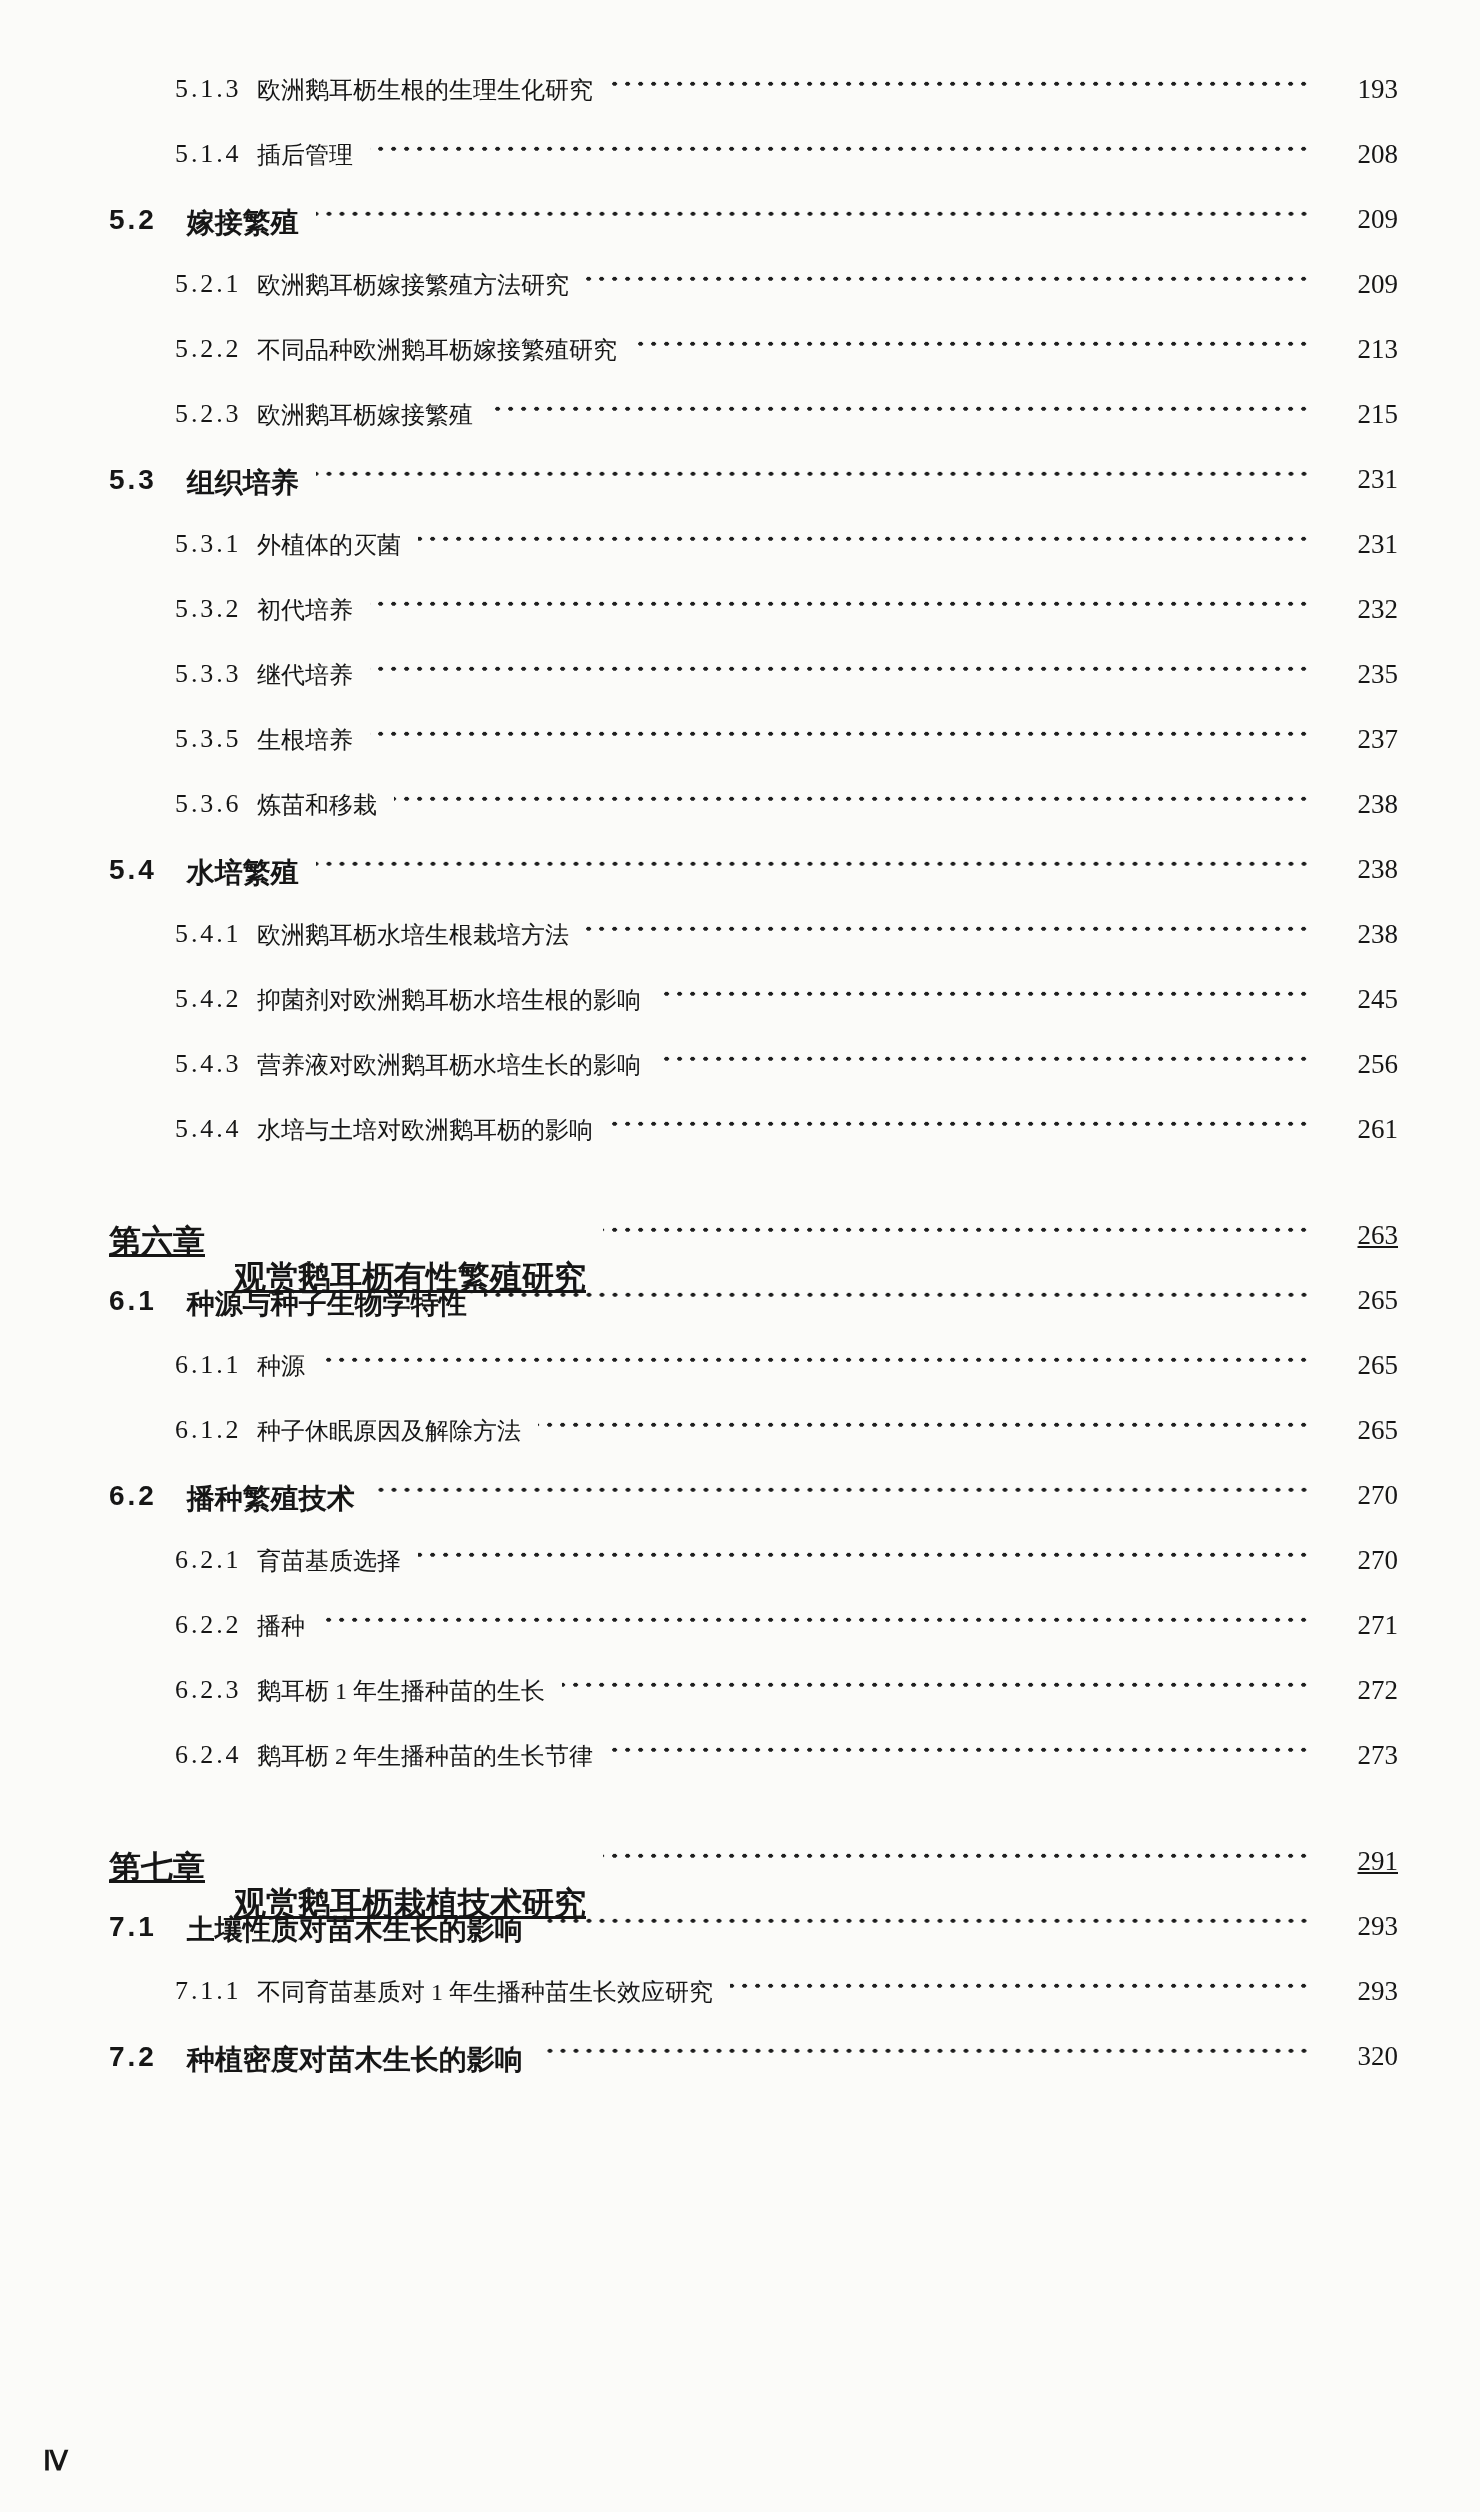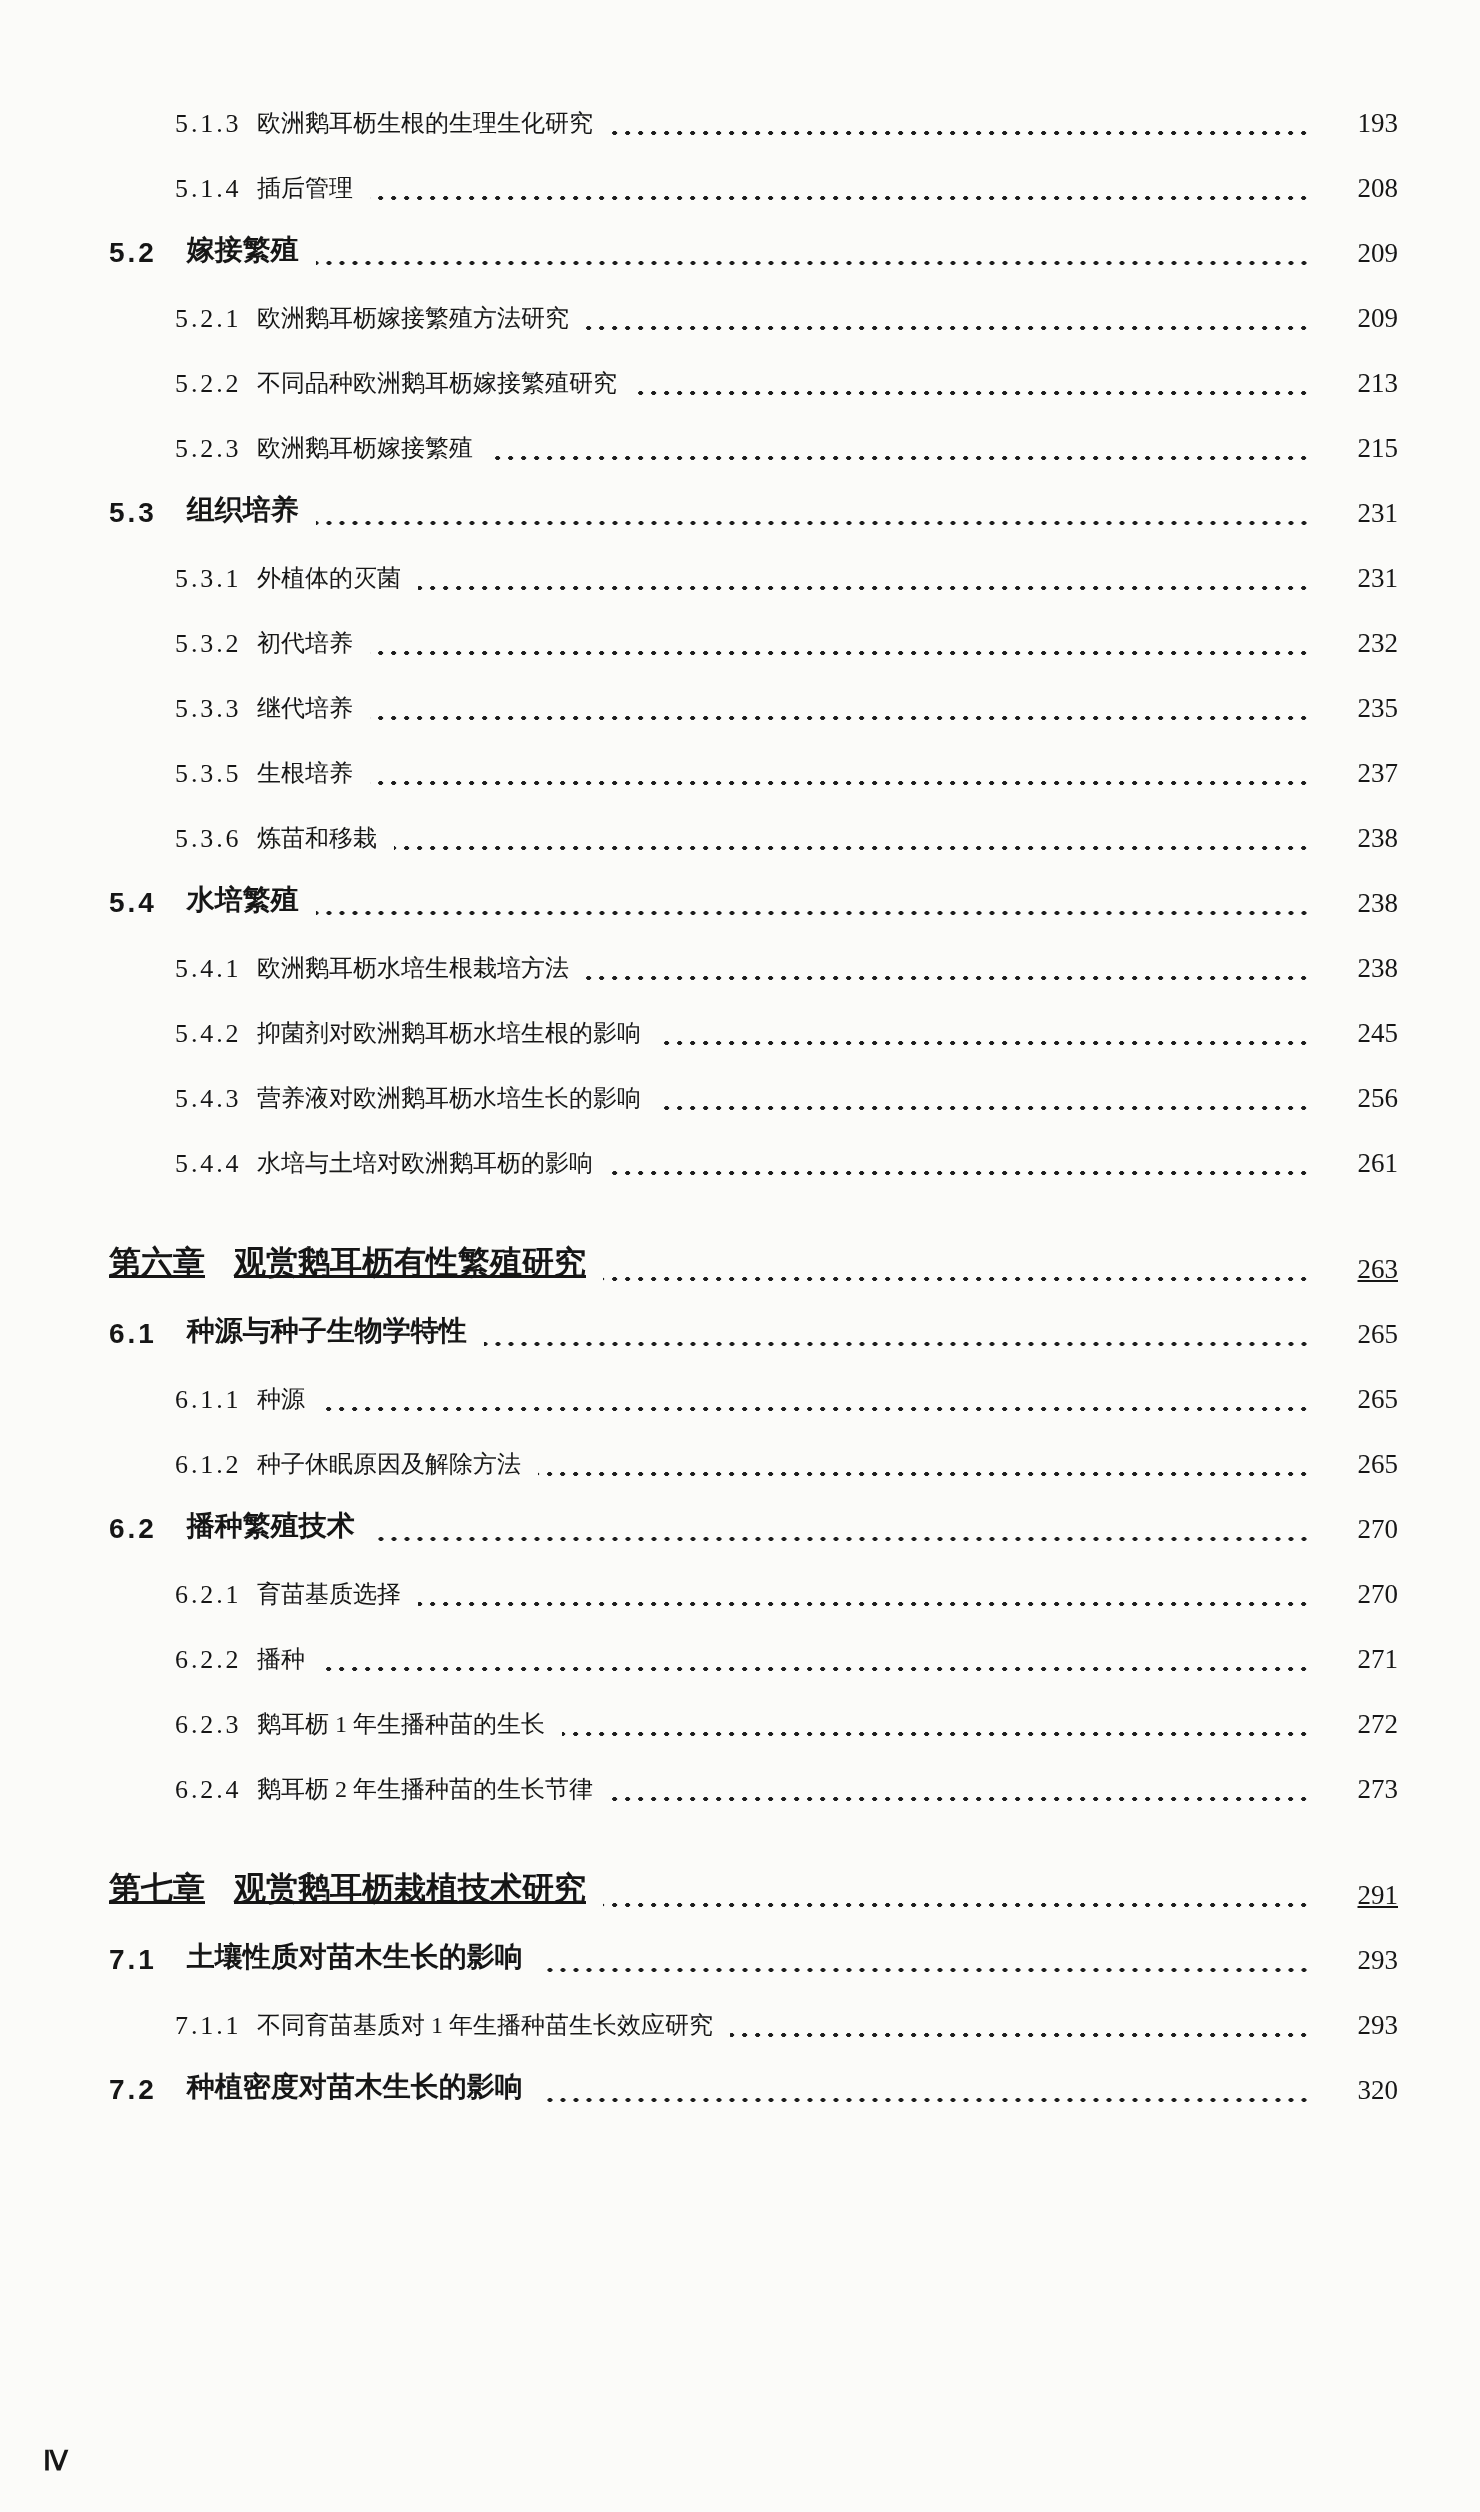--- a/index.html
+++ b/index.html
@@ -14,39 +14,39 @@
   }
   .page { position: absolute; inset: 0; }
   .toc {
     position: absolute;
     top: 74px;
     left: 109px;
     right: 83px;
   }
   .row {
     display: flex;
-    align-items: flex-end;
+    align-items: flex-start;
     height: 65px;
   }
   .row.l3 { padding-left: 66px; }
   .row.gap { margin-top: 41px; text-decoration: underline; }
 
   .num { flex: none; white-space: nowrap; }
   .title { flex: none; white-space: nowrap; }
 
   .l3 .num   { font-size: 26px; letter-spacing: 2.9px; margin-right: 15.5px; }
   .l3 .title { font-size: 24px; }
 
   .l2 .num   { font-size: 28px; letter-spacing: 2.9px; margin-right: 30px;
                font-family: "Liberation Sans", sans-serif; font-weight: 600; }
   .l2 .title { font-size: 28px; font-family: "Liberation Sans", sans-serif; font-weight: 700; }
 
   .chapter .num   { font-size: 32px; margin-right: 29px;
                     font-family: "Liberation Sans", sans-serif; font-weight: 700; }
-  .chapter .title { font-size: 32px; font-family: "Liberation Sans", sans-serif; font-weight: 700; }
+  .chapter .title { font-size: 32px; font-family: "Liberation Sans", sans-serif; font-weight: 700; margin-top: 36px; }
 
   .leader {
     flex: 1 1 auto;
     min-width: 23px;
     height: 11.6px;
     margin: 3.9px 15.5px 0 17.4px;
     background-image: radial-gradient(circle, #1d1d1d 2.2px, rgba(0,0,0,0) 2.4px);
     background-size: 13px 11.6px;
     background-repeat: repeat-x;
     background-position: right center;

